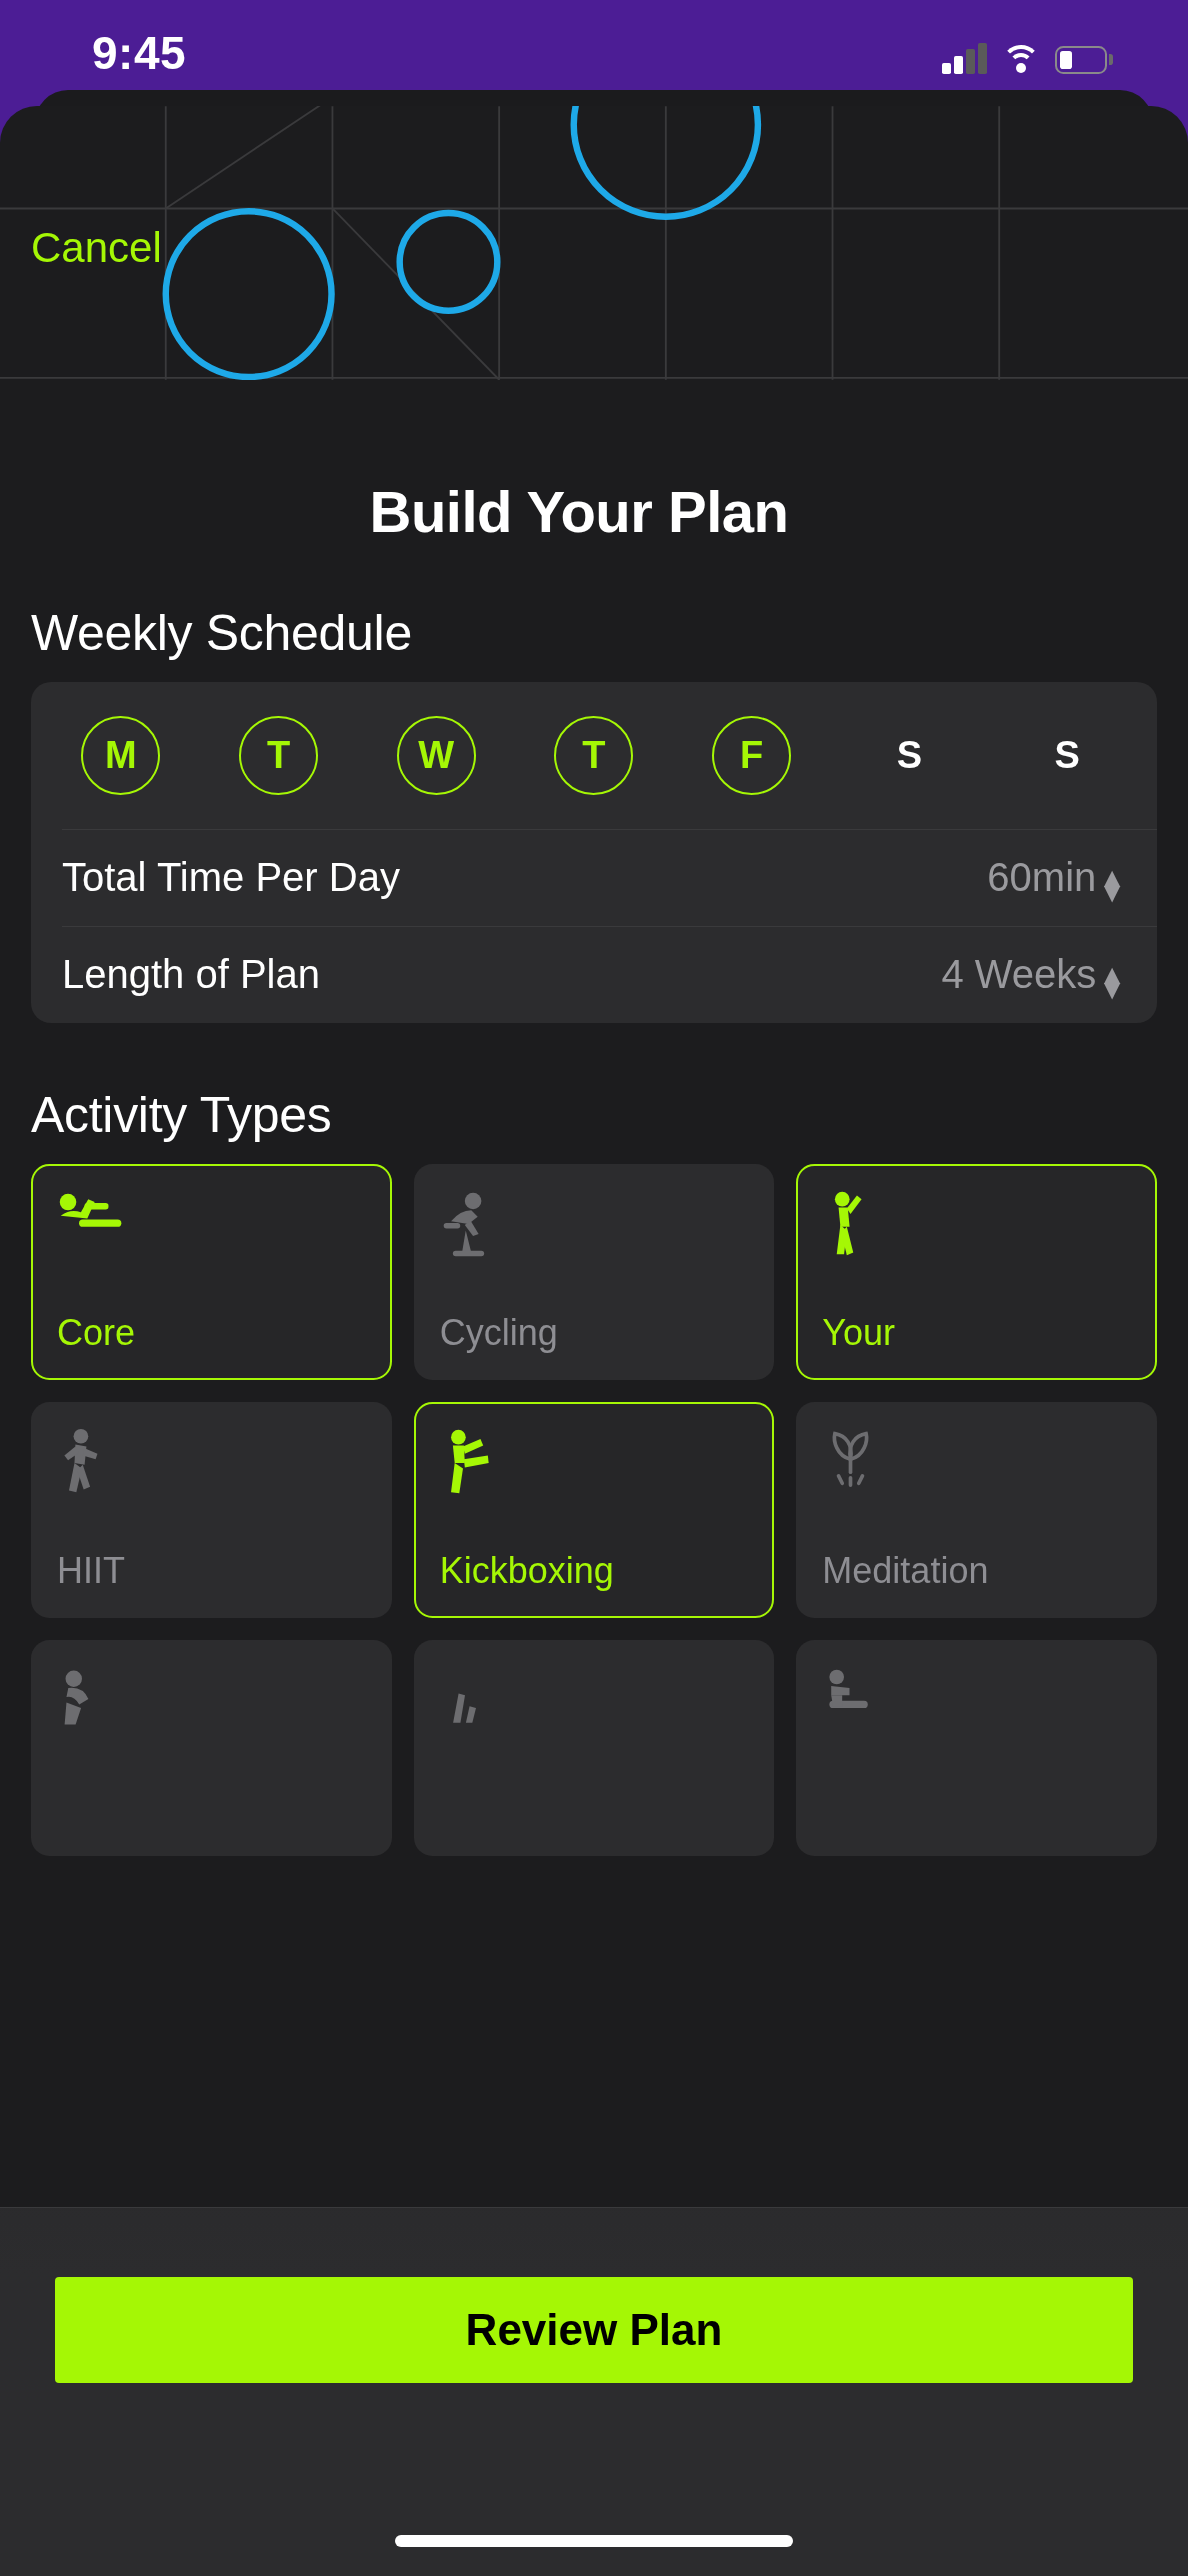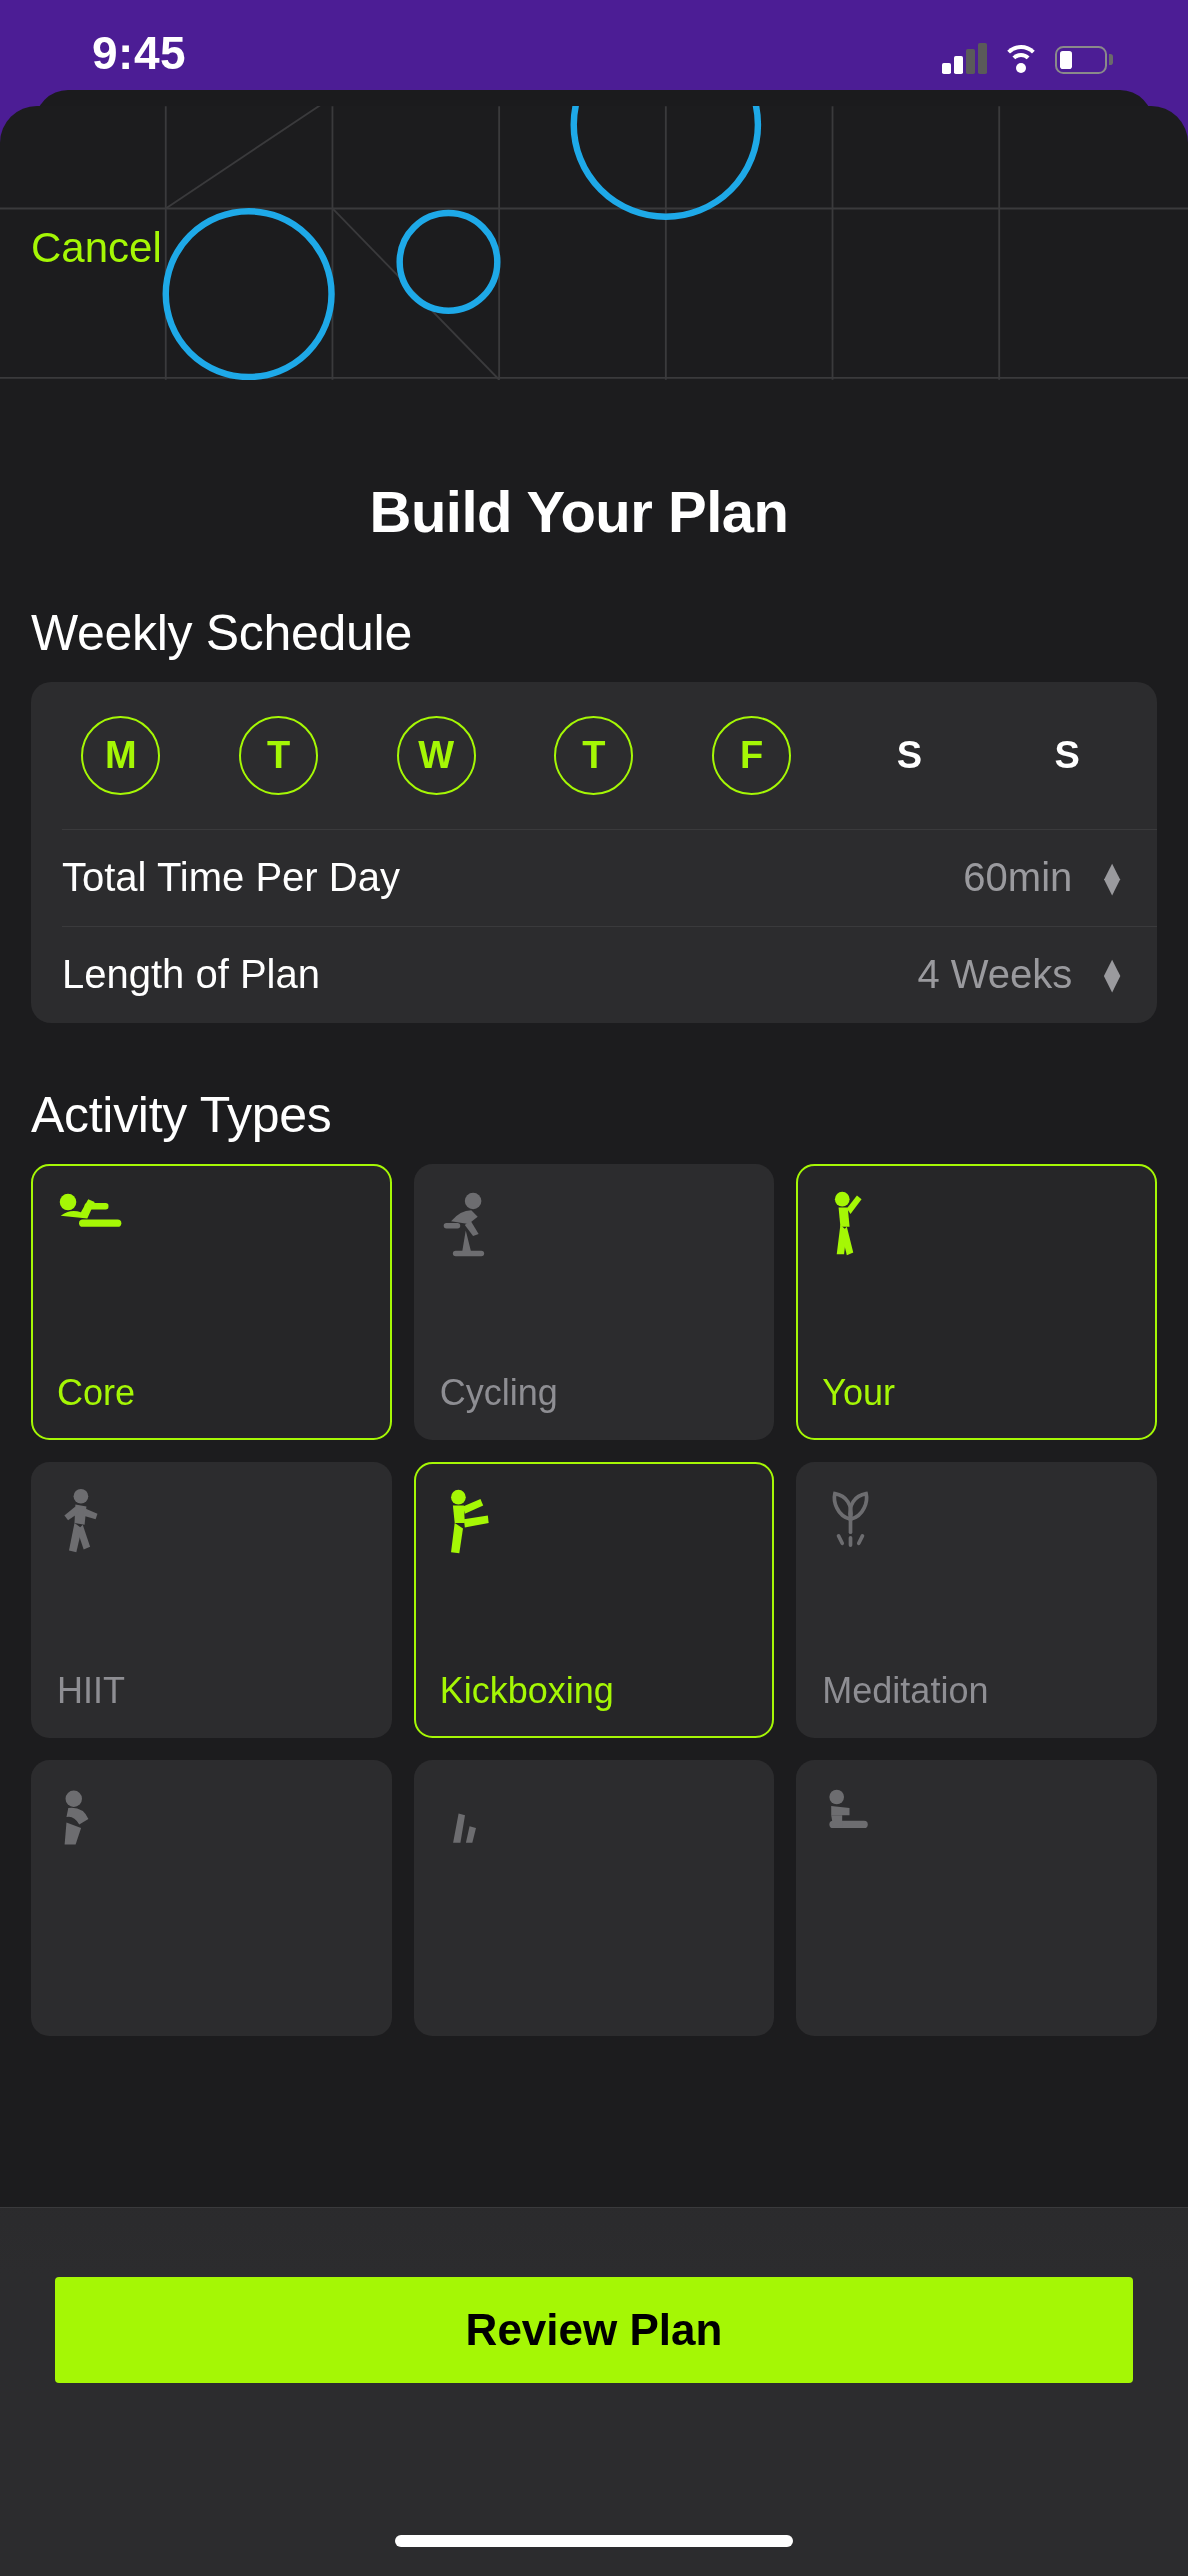--- a/index.html
+++ b/index.html
@@ -119,36 +119,36 @@
   .day.off { border:2.8px solid transparent; color:#fff; }
 
   .divider { height:0.9px; background:#3a3a3c; margin-left:31px; }
 
   .row {
     height:96px; display:flex; align-items:center;
     justify-content:space-between; padding:0 31px;
   }
   .row-label { color:#fff; font-size:40px; }
   .row-value {
-    display:flex; align-items:center; gap:26px;
+    display:flex; align-items:flex-end; gap:2px;
     color:#9a9a9e; font-size:40px;
   }
   .stepper {
     display:inline-flex; flex-direction:column; gap:2.8px;
     line-height:0.55; font-size:28px; color:#9a9a9e; cursor:pointer;
   }
 
   
   .activities { margin-top:63px; }
   .grid {
     display:grid; grid-template-columns:repeat(3, 1fr);
     gap:22px; margin:0 31px;
   }
   .tile {
-    position:relative; height:276px; border-radius:18.4px;
+    position:relative; height:216px; border-radius:18.4px;
     background:#2c2c2e; border:2.8px solid transparent;
     padding:24px 22px; cursor:pointer; overflow:hidden;
   }
   .tile.selected { border-color:#a5f705; background:#262628; }
   .tile .ticon { position:absolute; left:24px; top:24px; }
   .tile .tlabel {
     position:absolute; left:24px; bottom:24px;
     font-size:36px; font-weight:400; color:#8e8e93;
   }
   .tile.selected .tlabel { color:#a5f705; }

